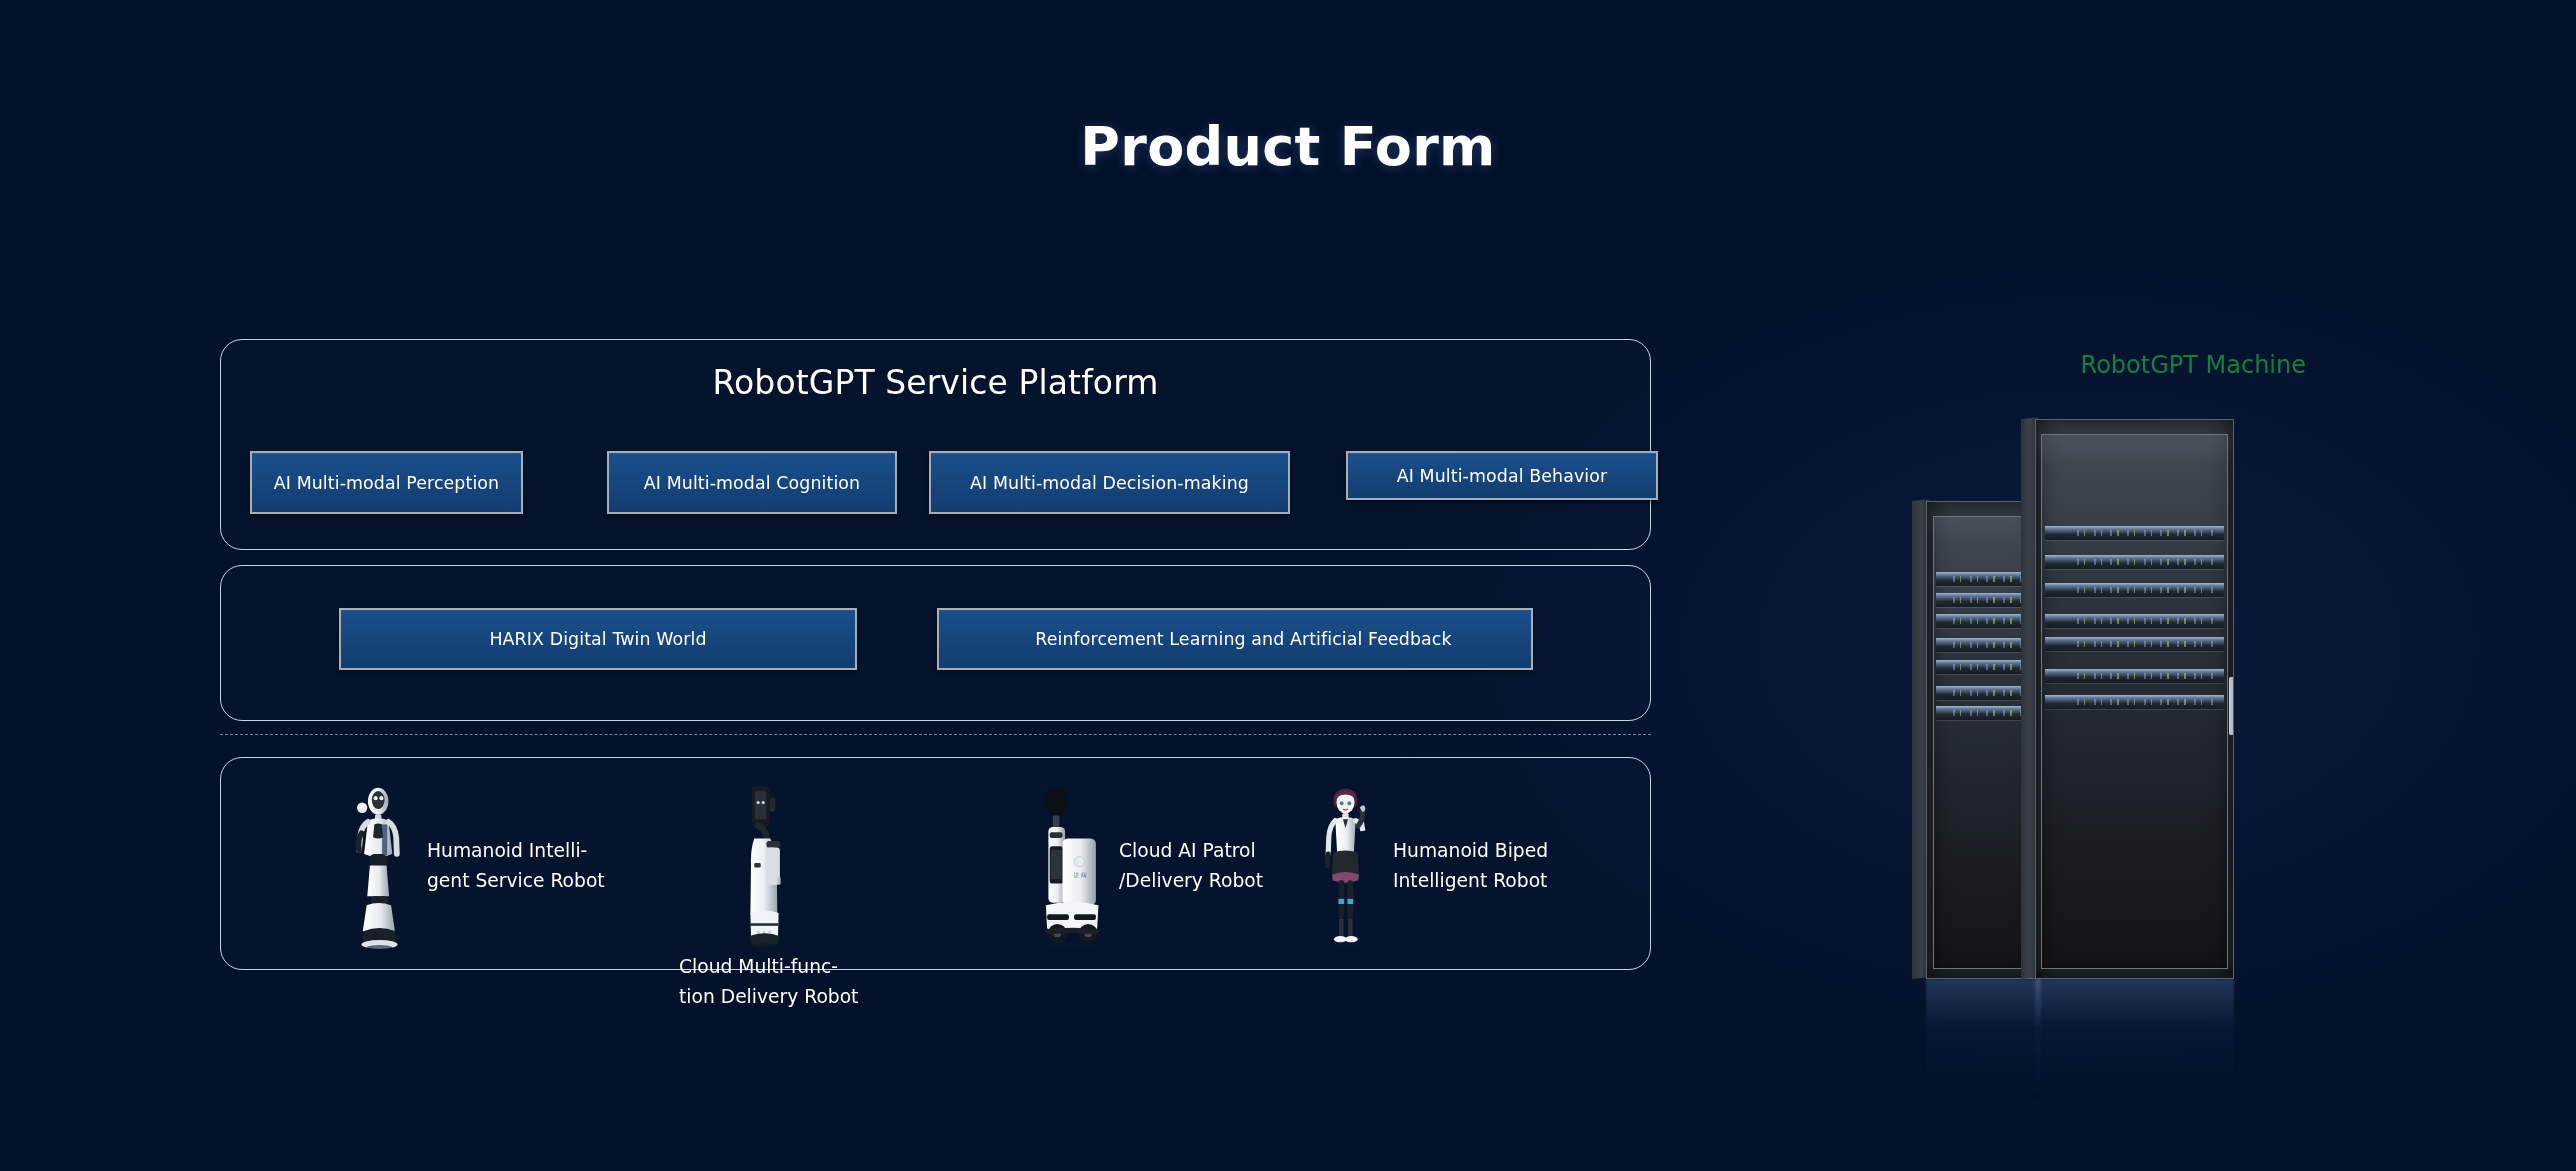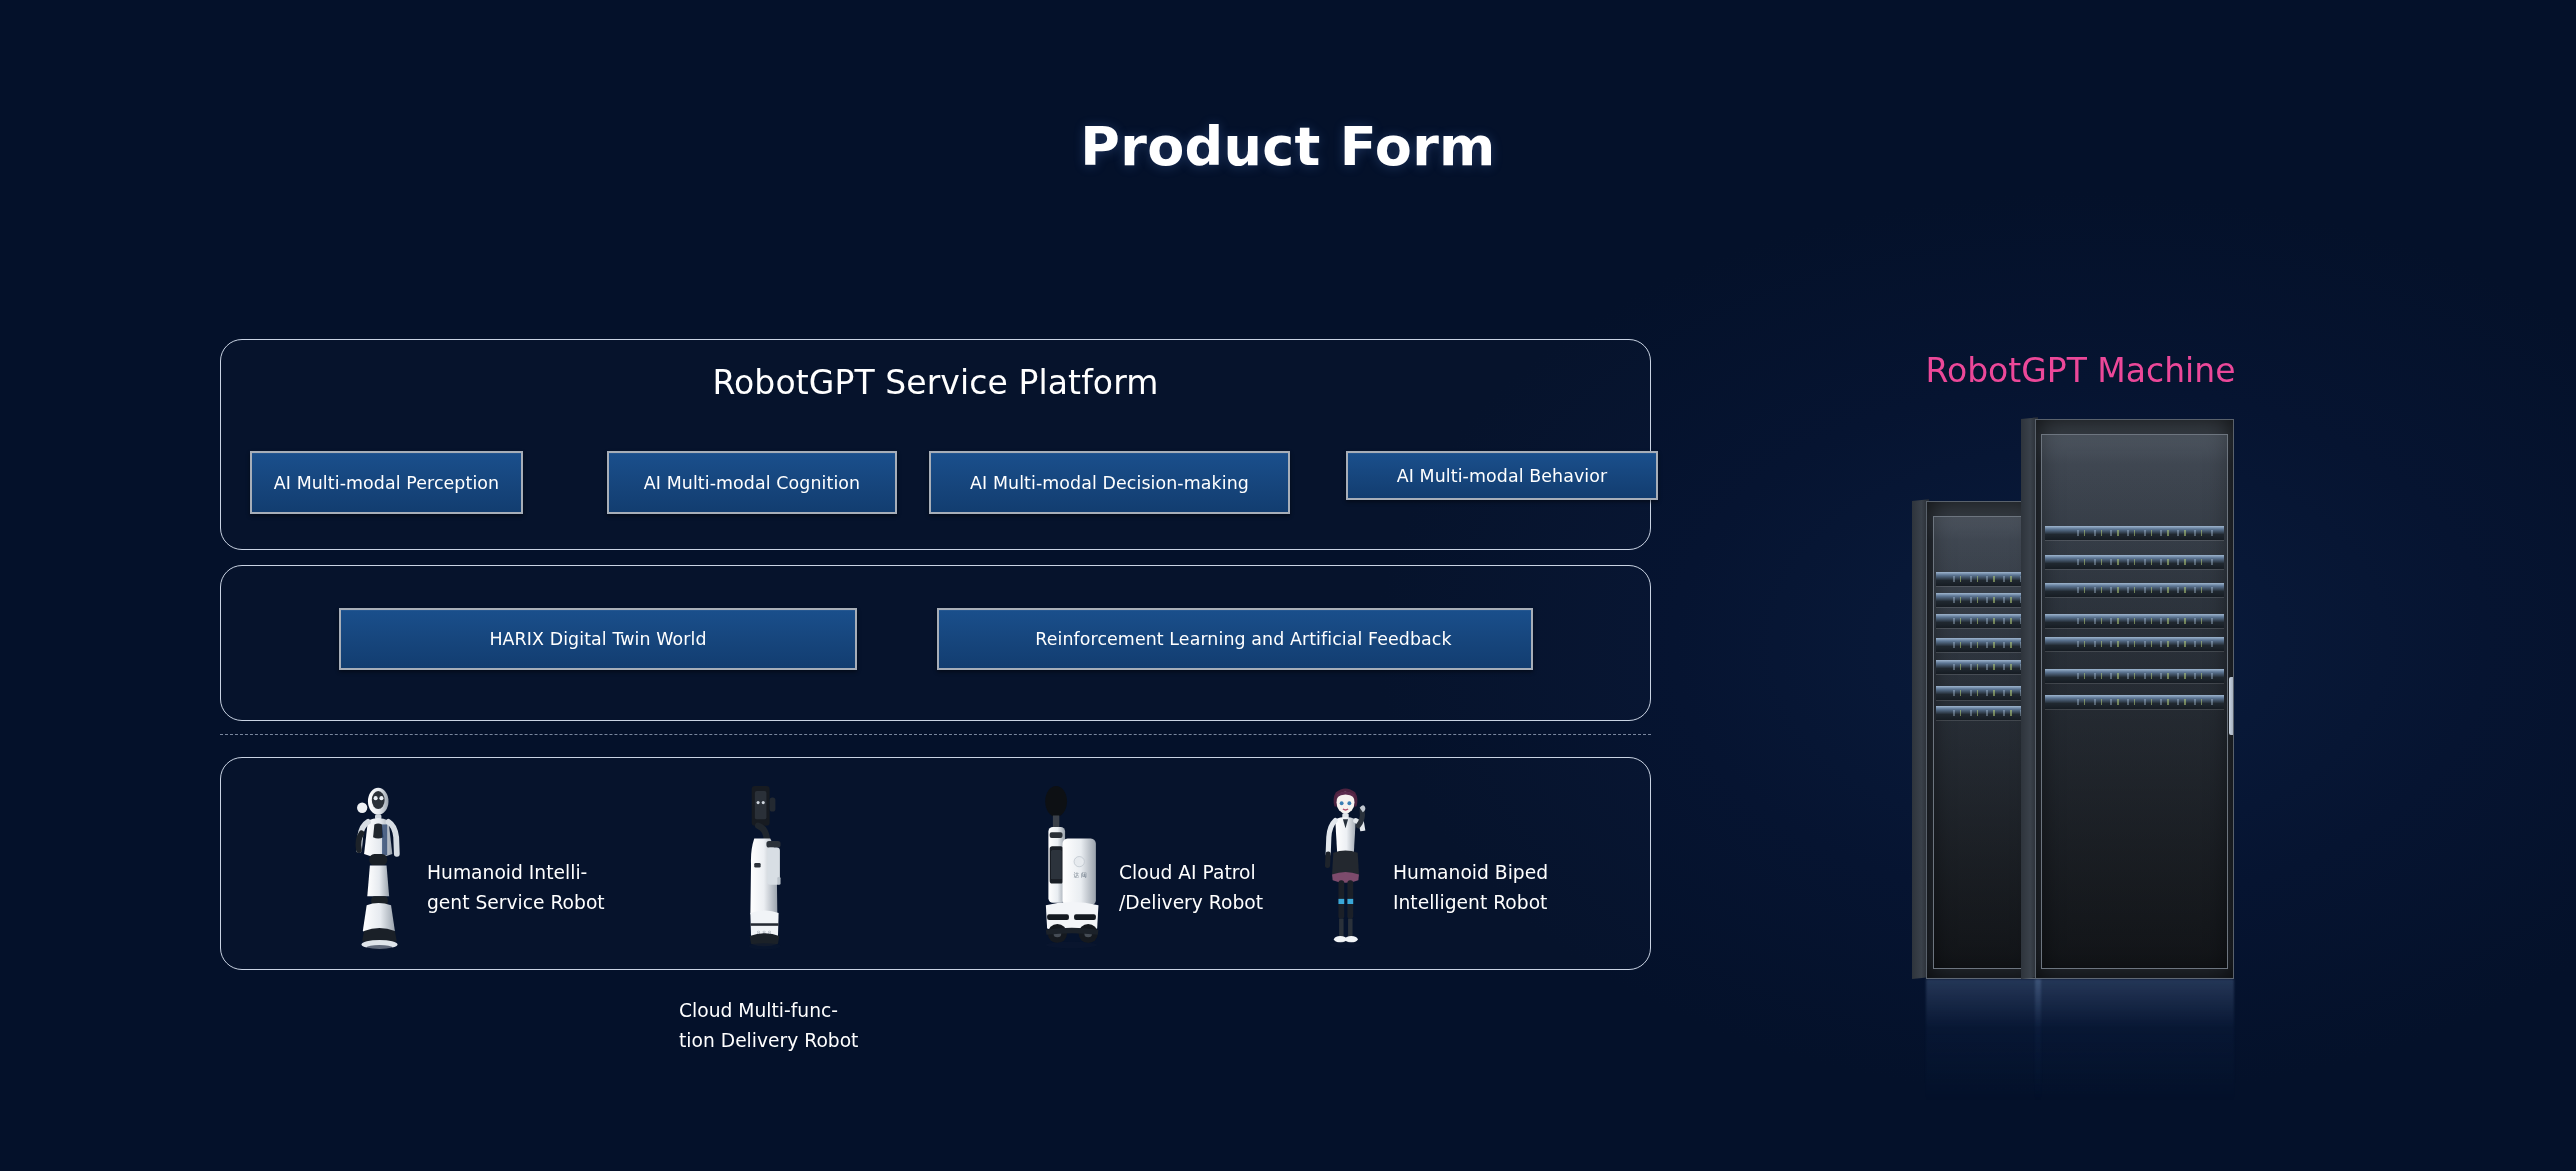--- a/index.html
+++ b/index.html
@@ -86,28 +86,27 @@
   #robot-item-1{left:670px;flex-direction:column;}
   #robot-item-2{left:1033px;}
   #robot-item-3{left:1307px;}
 
   .robot-art{width:77px;height:173px;position:relative;flex:0 0 auto;}
   .robot-label{
     margin-left:9px;
     color:#ffffff;font-size:18.7px;line-height:1.58;
     white-space:pre-line;
     max-width:206px;
-    margin-top:44px;
   }
 
   
   #machine-title{
     position:absolute;left:1855px;top:351px;width:451px;
-    text-align:center;
-    font-size:33px;font-weight:400;color:#ec4899;
+    text-align:right;
+    font-size:24px;font-weight:400;color:#15803d;
   }
 
   
   #server-stack{
     position:absolute;left:1906px;top:419px;width:361px;height:612px;
   }
   .rack{position:absolute;}
   #rack-back{
     left:6.4px;top:82px;width:129px;height:478px;
   }

